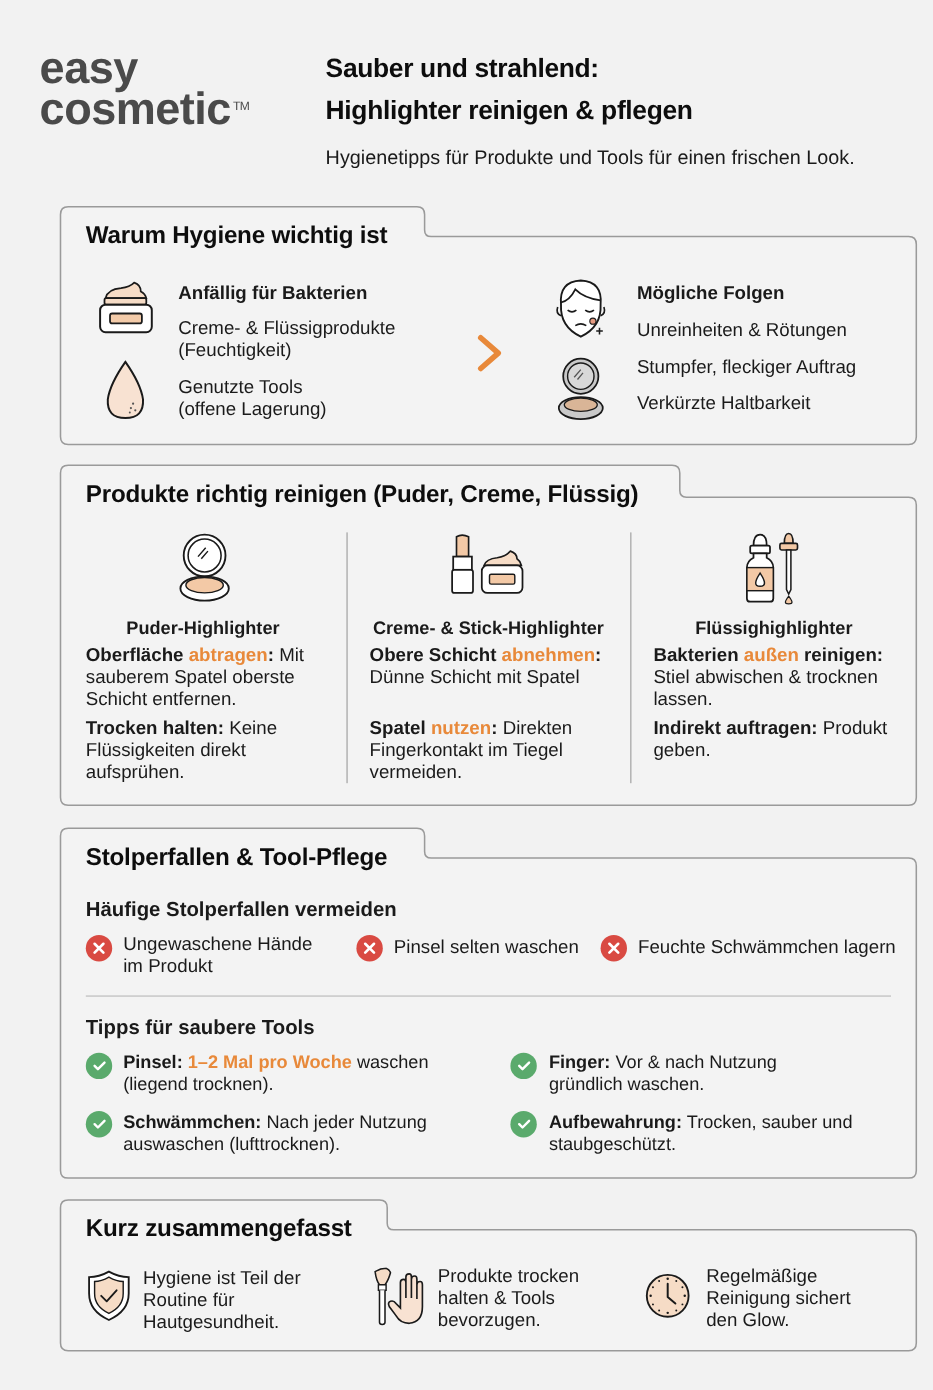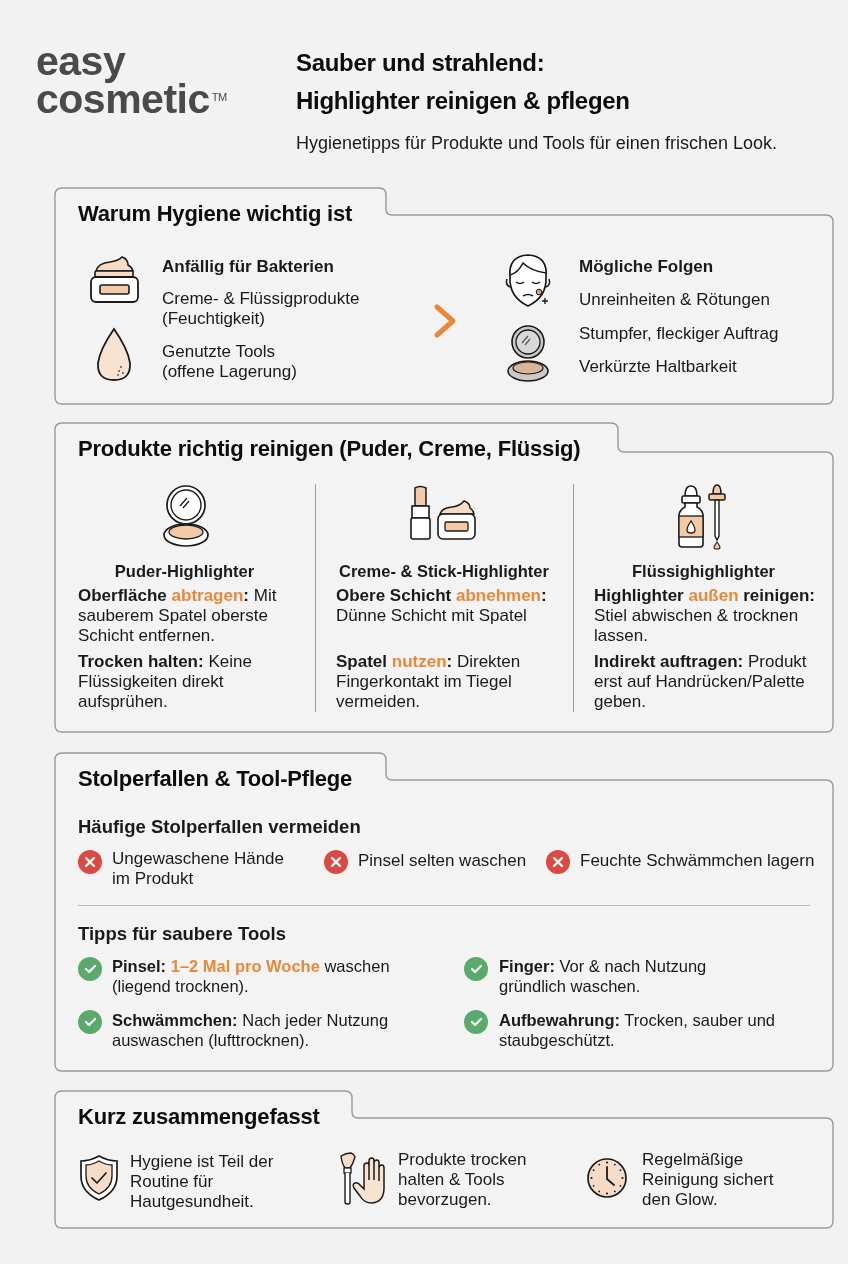--- a/index.html
+++ b/index.html
@@ -158,27 +158,26 @@
     <path d="M9 21 L9 25 Q3 28 3 34 L3 62 Q3 65 6 65 L24 65 Q27 65 27 62 L27 34 Q27 28 21 25 L21 21 Z" fill="#fff" stroke="#1a1a1a" stroke-width="1.6"></path>
     <rect x="3" y="34" width="24" height="21" fill="#f3c9a6" stroke="#1a1a1a" stroke-width="1.3"></rect>
     <path d="M15 39 Q19 45 19 48 Q19 51 15 51 Q11 51 11 48 Q11 45 15 39 Z" fill="#fff" stroke="#1a1a1a" stroke-width="1.3"></path>
     <path d="M37 12 Q37 3 41 3 Q45 3 45 12 Z" fill="#f3c9a6" stroke="#1a1a1a" stroke-width="1.5"></path>
     <rect x="33" y="12" width="16" height="6" rx="1.5" fill="#f3c9a6" stroke="#1a1a1a" stroke-width="1.5"></rect>
     <path d="M39 18 L39 54 L41 58 L43 54 L43 18 Z" fill="#fff" stroke="#1a1a1a" stroke-width="1.4"></path>
     <path d="M41 60 Q44 64 44 65.5 Q44 67 41 67 Q38 67 38 65.5 Q38 64 41 60 Z" fill="#f3c9a6" stroke="#1a1a1a" stroke-width="1.1"></path>
   </svg>
   <div class="col-head" style="left:519px; width:261px; top:140px;">Flüssighighlighter</div>
   <div class="abs t17" style="left:540px; top:164px; width:236px;">
-    <div><span class="bold">Highlighter </span><span class="accent">außen</span><span class="bold"> reinigen:</span></div>
+    <div><span class="bold">Bakterien </span><span class="accent">außen</span><span class="bold"> reinigen:</span></div>
     <div>Stiel abwischen &amp; trocknen</div>
     <div>lassen.</div>
   </div>
   <div class="abs t17" style="left:540px; top:230px; width:236px;">
     <div><span class="bold">Indirekt auftragen:</span> <span>Produkt</span></div>
-    <div>erst auf Handrücken/Palette</div>
     <div>geben.</div>
   </div>
 </div>
 
 <div class="card" style="top:752px; height:320px;">
   <svg class="frame" width="780" height="320">
     <path d="M8 319 L772 319 Q779 319 779 312 L779 35 Q779 28 772 28 L338 28 Q332 28 332 22 L332 8 Q332 1 325 1 L8 1 Q1 1 1 8 L1 312 Q1 319 8 319 Z" fill="#f3f3f3" stroke="#9a9a9a" stroke-width="1.4"></path>
   </svg>
   <h2>Stolperfallen &amp; Tool-Pflege</h2>
 

